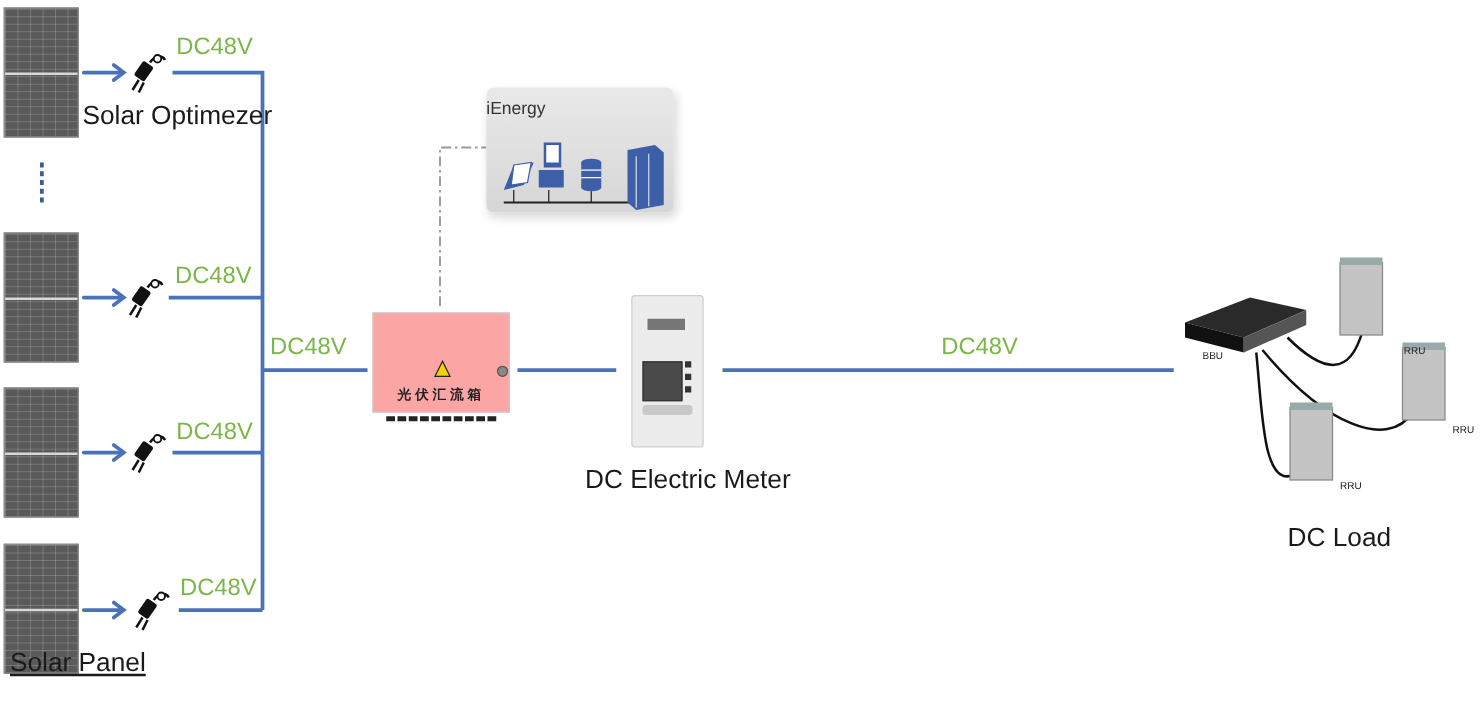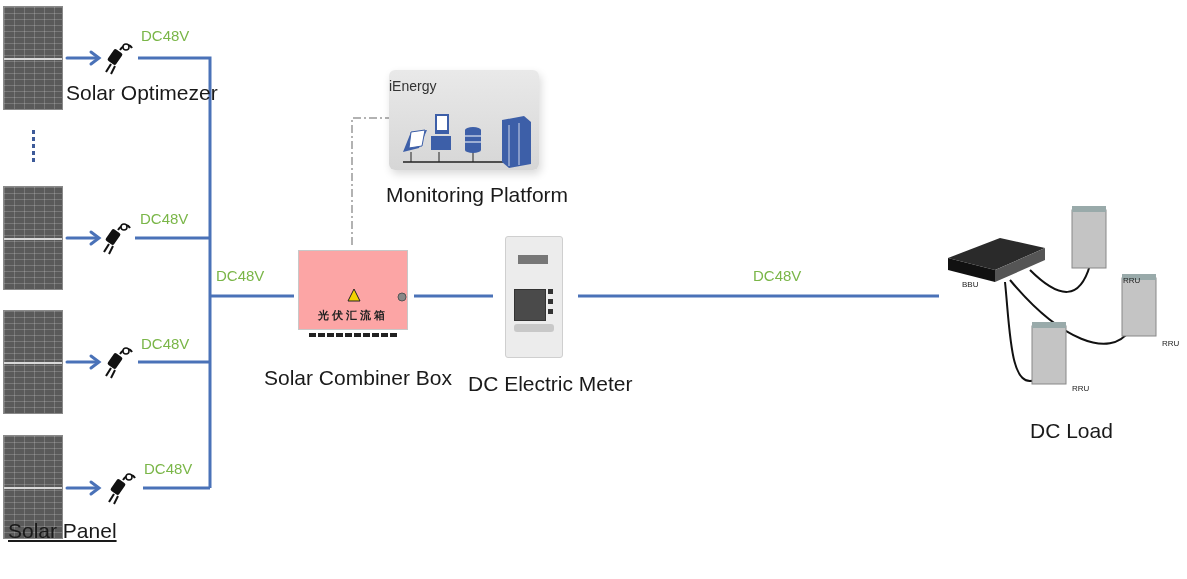--- a/index.html
+++ b/index.html
@@ -1,19 +1,19 @@
 <!DOCTYPE html>
 <html><head>
 <meta charset="utf-8">
 <style>
   html, body { margin:0; padding:0; background:#ffffff; }
   body { width:1187px; height:579px; position:relative; overflow:hidden; font-family:"Liberation Sans", sans-serif; }
   #stage { position:absolute; left:0; top:0; width:1187px; height:579px; }
   .label { position:absolute; font-family:"Liberation Sans", sans-serif; color:#1a1a1a; font-size:21px; white-space:nowrap; }
-  .volt { position:absolute; font-family:"Liberation Sans", sans-serif; color:#7ab648; font-size:15px; white-space:nowrap; }
+  .volt { position:absolute; font-family:"Liberation Sans", sans-serif; color:#7ab648; font-size:19px; white-space:nowrap; }
   .panel { position:absolute; width:60px; height:104px; background:#5a5a5a;
     background-image:
       linear-gradient(to right, rgba(255,255,255,0.18) 1px, transparent 1px),
       linear-gradient(to bottom, rgba(255,255,255,0.18) 1px, transparent 1px);
     background-size:10px 100%, 100% 6px; border:1px solid #8a8a8a; box-sizing:border-box; }
   .panel::after { content:""; position:absolute; left:0; right:0; top:50%; height:2px; background:#d8d8d8; }
   .platform-box { position:absolute; left:389px; top:70px; width:150px; height:100px; background:linear-gradient(#e9e9e9,#d6d6d6); border-radius:6px; box-shadow:2px 4px 8px rgba(0,0,0,0.15); }
   .ienergy { position:absolute; left:0; right:0; top:8px; font-size:14px; color:#333; font-family:"Liberation Sans", sans-serif; }
   .combiner { position:absolute; left:298px; top:250px; width:110px; height:80px; background:#fca5a5; border:1px solid #c8c8c8; box-sizing:border-box; }
   .combiner-cn { position:absolute; left:0; right:0; top:57px; text-align:center; font-size:11px; font-weight:bold; letter-spacing:3px; color:#222; font-family:"DejaVu Sans", sans-serif; }
@@ -118,22 +118,20 @@
 
   <div class="volt" style="left:141px;top:27px;">DC48V</div>
   <div class="volt" style="left:140px;top:210px;">DC48V</div>
   <div class="volt" style="left:141px;top:335px;">DC48V</div>
   <div class="volt" style="left:144px;top:460px;">DC48V</div>
   <div class="volt" style="left:216px;top:267px;">DC48V</div>
   <div class="volt" style="left:753px;top:267px;">DC48V</div>
 
   <div class="label" style="left:66px;top:81px;">Solar Optimezer</div>
   <div class="label" style="left:8px;top:519px;text-decoration:underline;">Solar Panel</div>
-  <div class="label" style="left:386px;top:183px;">Monitoring Platform</div>
-  <div class="label" style="left:264px;top:366px;">Solar Combiner Box</div>
   <div class="label" style="left:468px;top:372px;">DC Electric Meter</div>
   <div class="label" style="left:1030px;top:419px;text-align:center;">DC Load</div>
 
   <div class="platform-box">
     <div class="ienergy">iEnergy</div>
     <svg width="150" height="100" style="position:absolute;left:0;top:0">
       <line x1="14" y1="92" x2="125" y2="92" stroke="#222" stroke-width="1.5"></line>
       <line x1="22" y1="82" x2="22" y2="92" stroke="#222"></line>
         <line x1="50" y1="82" x2="50" y2="92" stroke="#222"></line>
       <line x1="84" y1="82" x2="84" y2="92" stroke="#222"></line>

